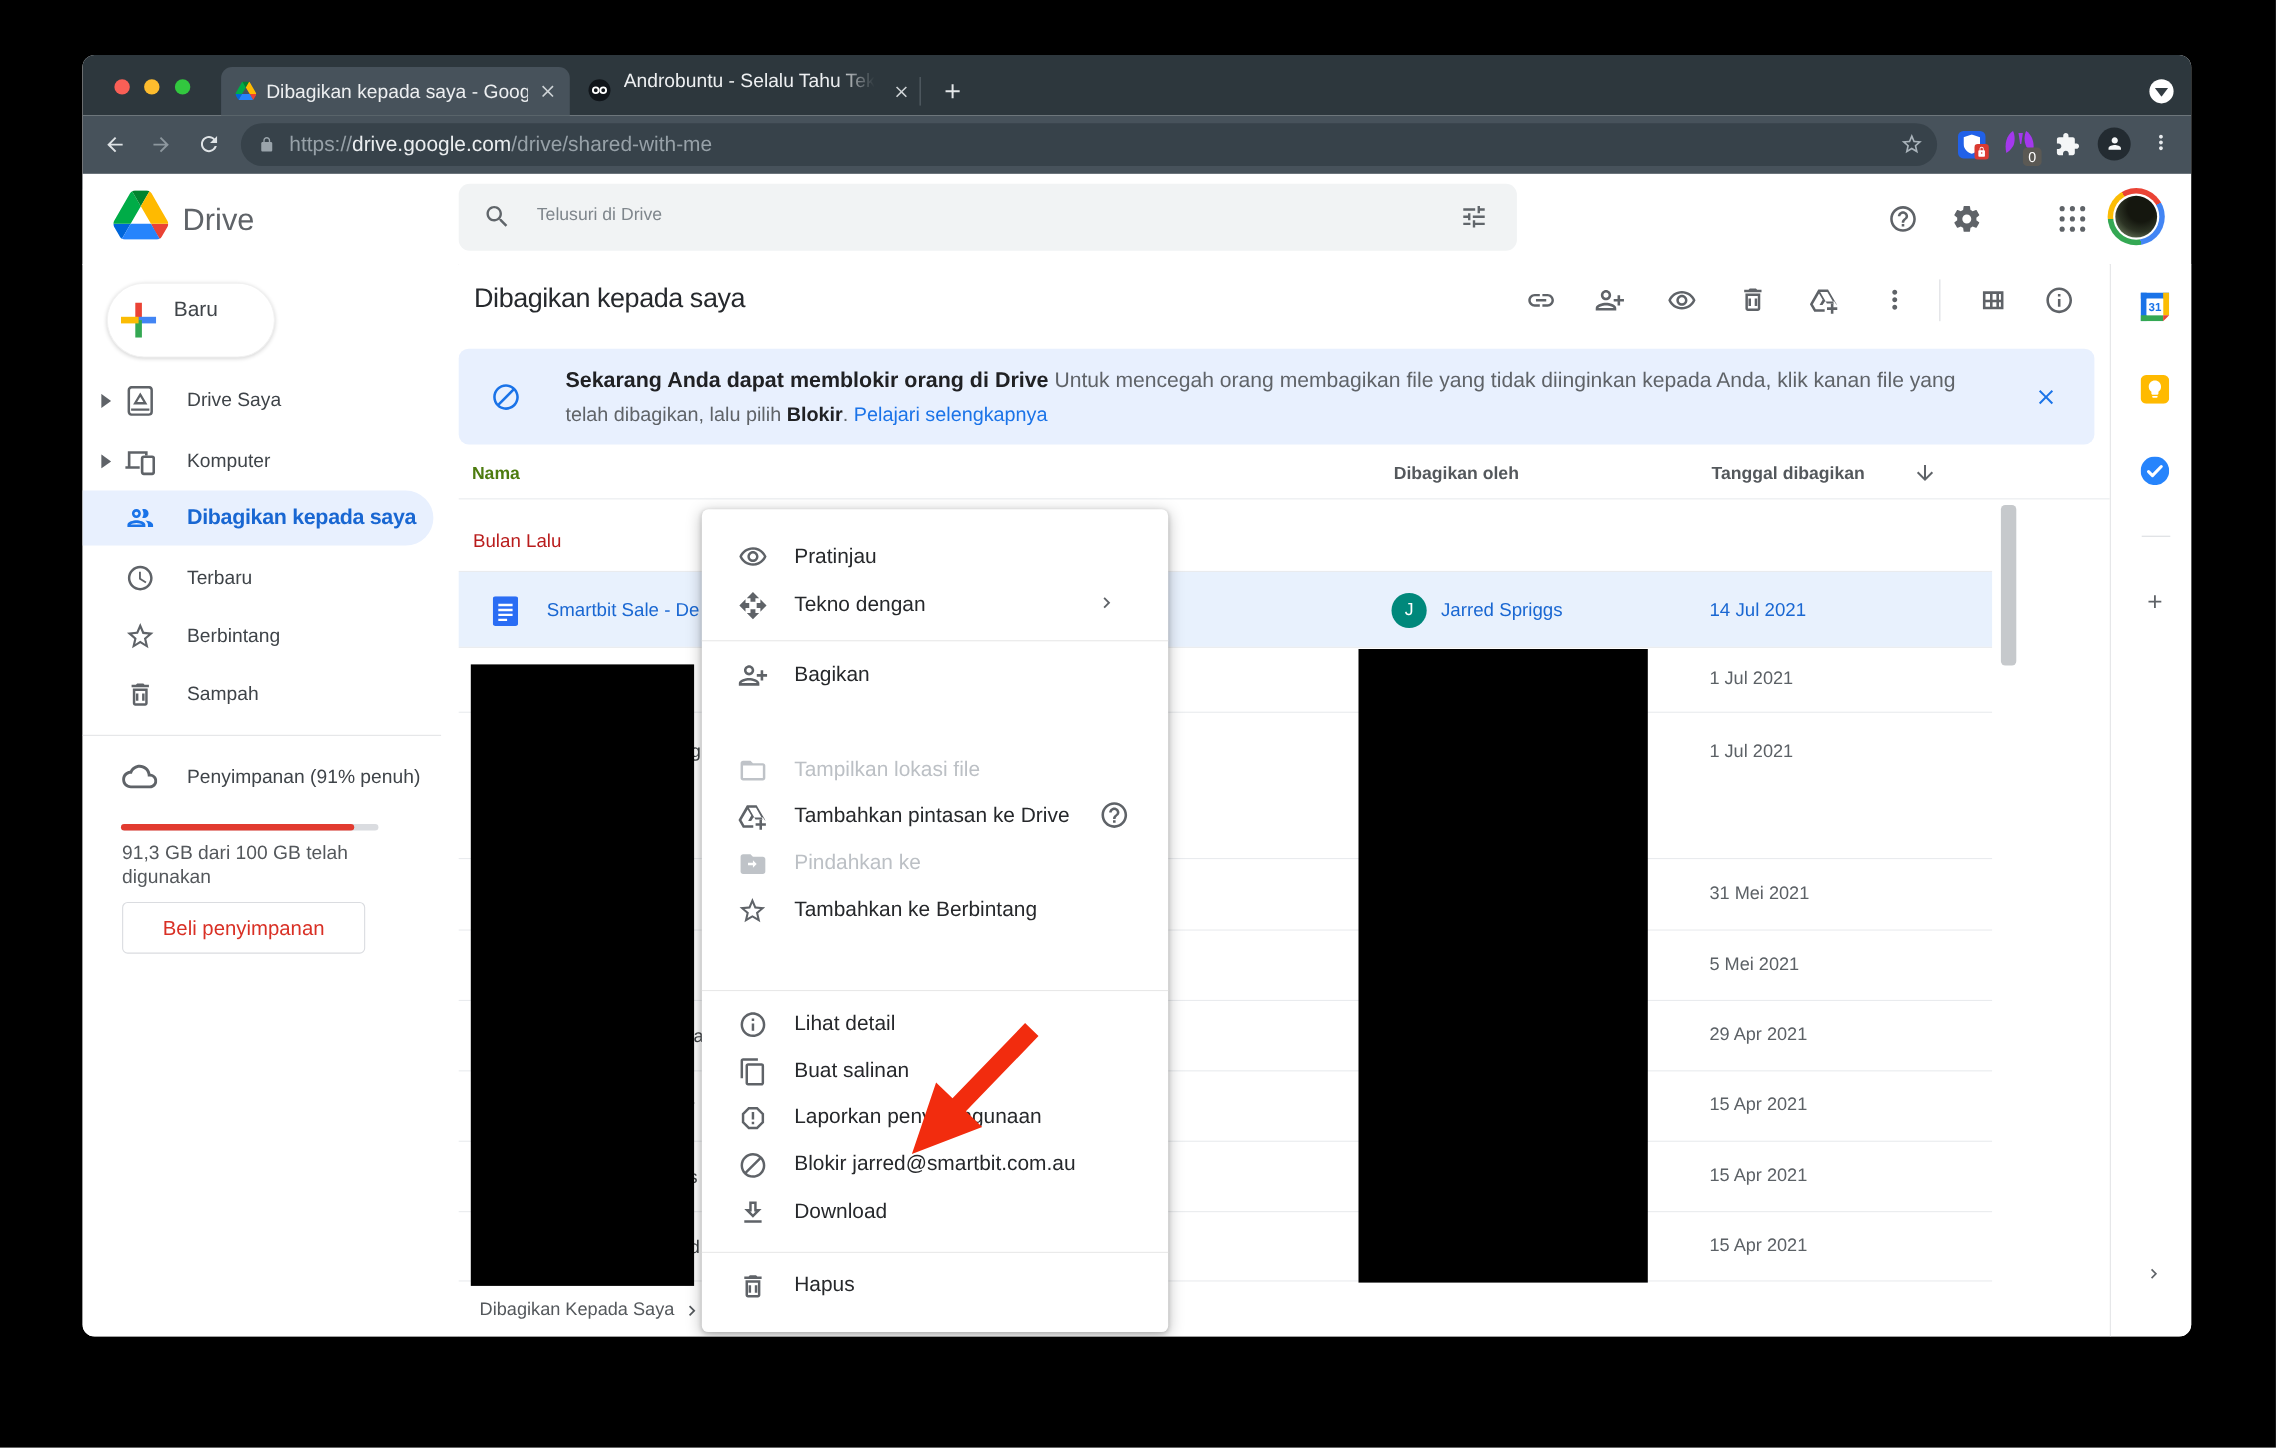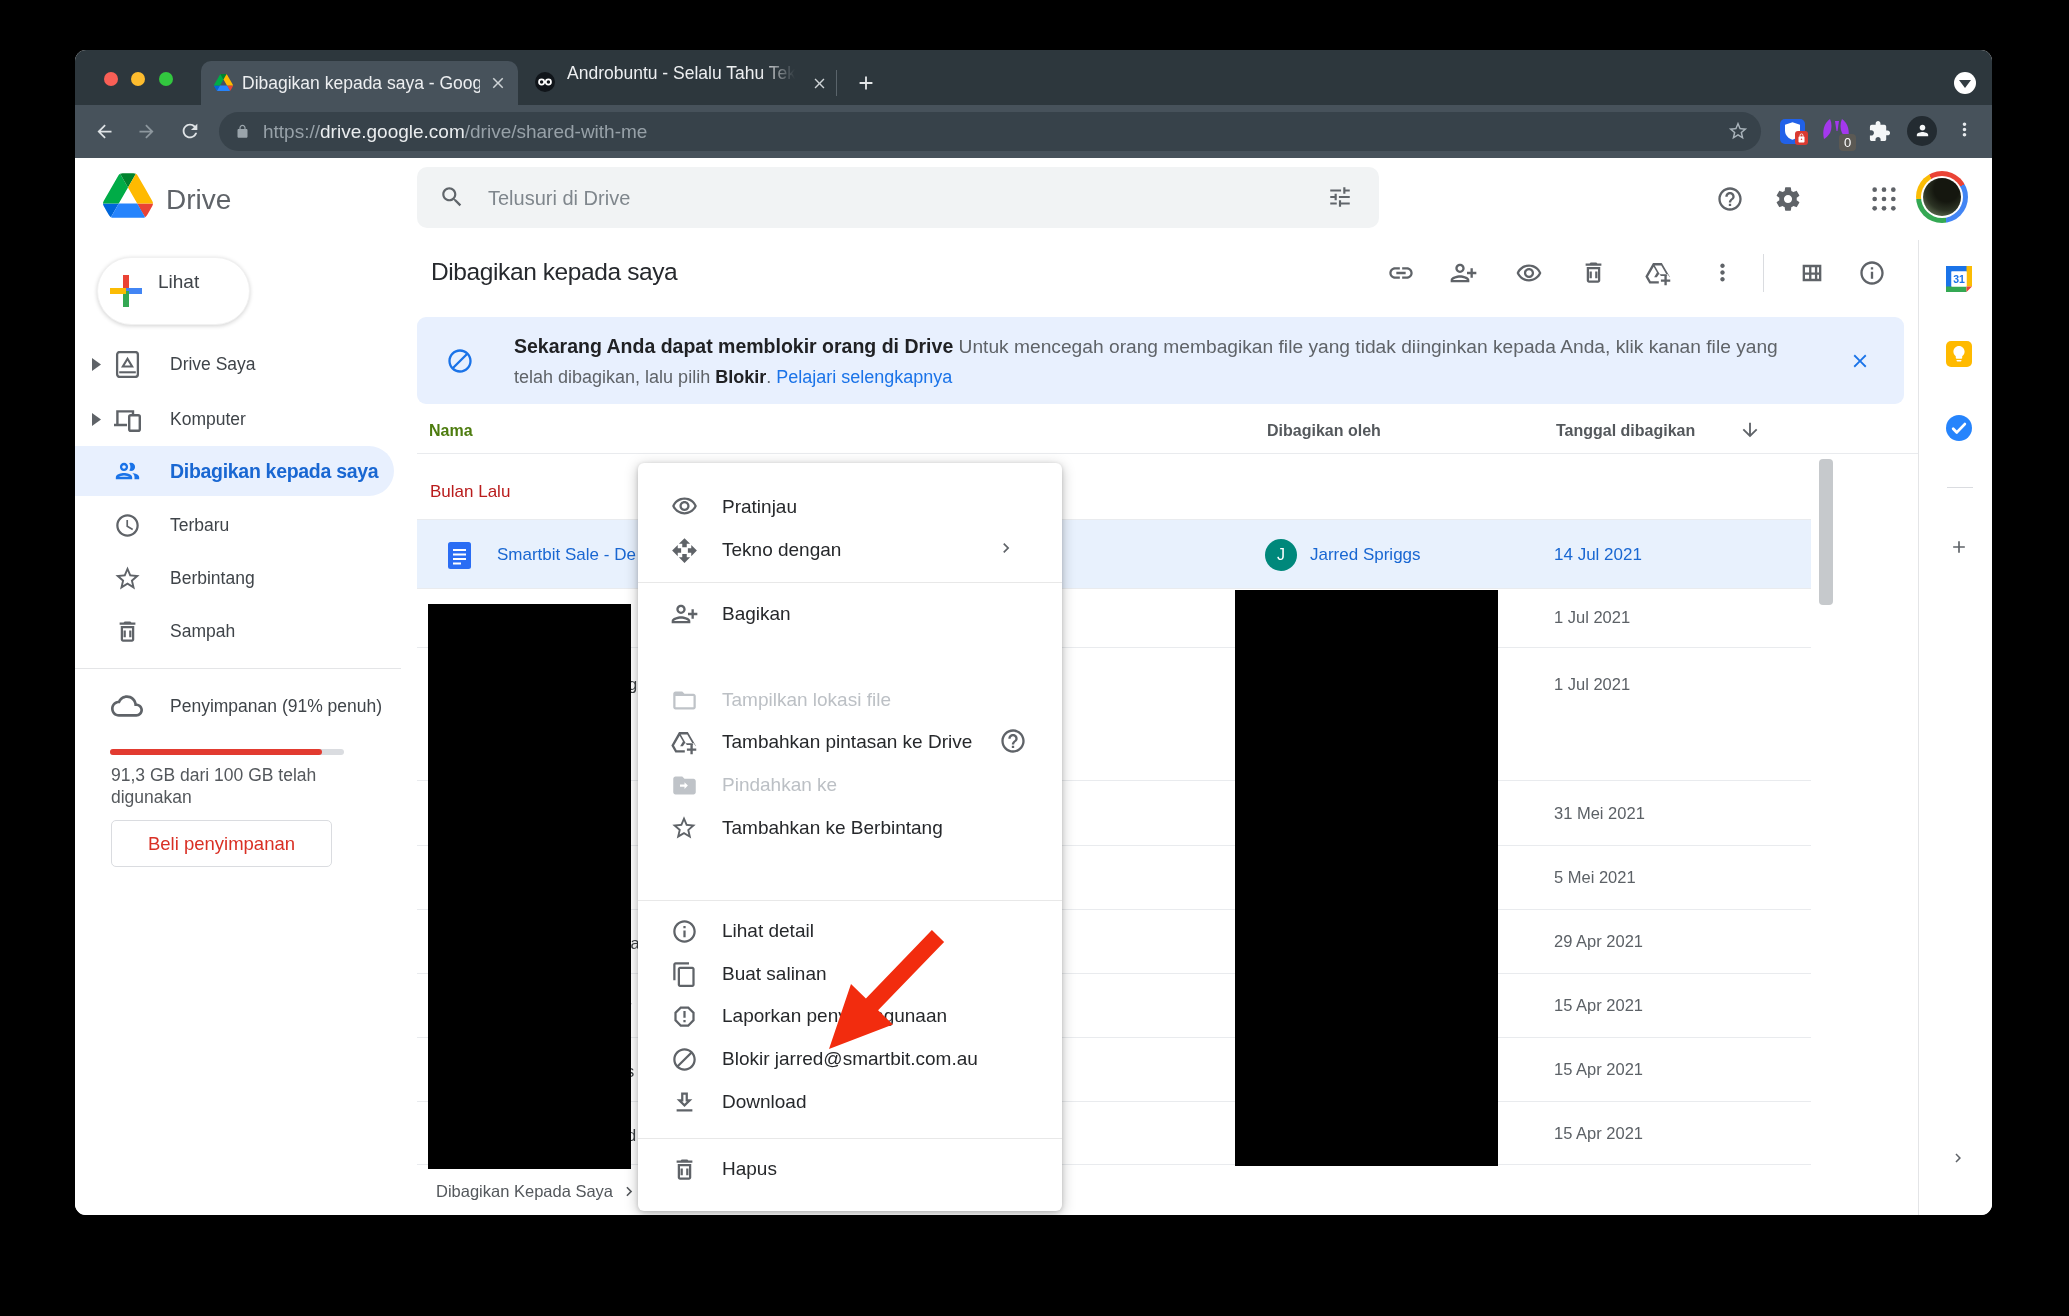--- a/index.html
+++ b/index.html
@@ -118,21 +118,21 @@
         <path d="m73.55 76.8c1.35-.8 2.5-1.9 3.3-3.3l1.6-2.75 7.65-13.25c.8-1.4 1.2-2.95 1.2-4.5h-27.502l5.852 11.5z" fill="#ea4335"></path>
         <path d="m43.65 25 13.75-23.8c-1.35-.8-2.9-1.2-4.5-1.2h-18.5c-1.6 0-3.15.45-4.5 1.2z" fill="#00832d"></path>
         <path d="m59.8 53h-32.3l-13.75 23.8c1.35.8 2.9 1.2 4.5 1.2h50.8c1.6 0 3.15-.45 4.5-1.2z" fill="#2684fc"></path>
         <path d="m73.4 26.5-12.7-22c-.8-1.4-1.95-2.5-3.3-3.3l-13.75 23.8 16.15 28h27.45c0-1.55-.4-3.1-1.2-4.5z" fill="#ffba00"></path>
       </svg>
     <div class="a" style="left:91px;top:26px;font-size:28px;color:#5f6368">Drive</div>
     <div class="a" style="left:342px;top:9px;width:962px;height:61px;border-radius:10px;background:#f1f3f4"></div>
     <svg class="ic" style="left:364px;top:26px" width="26" height="26" viewBox="0 0 24 24">
         <path d="M15.5 14h-.79l-.28-.27C15.41 12.59 16 11.11 16 9.5 16 5.91 13.09 3 9.5 3S3 5.91 3 9.5 5.91 16 9.5 16c1.61 0 3.09-.59 4.23-1.57l.27.28v.79l5 4.99L20.49 19l-4.99-5zm-6 0C7.01 14 5 11.99 5 9.5S7.01 5 9.5 5 14 7.01 14 9.5 11.99 14 9.5 14z" fill="#60656a"></path>
       </svg>
-    <div class="a" style="left:413px;top:29px;font-size:20px;color:#7f868c">Telusuri di Drive</div>
+    <div class="a" style="left:413px;top:29px;font-size:16px;color:#7f868c">Telusuri di Drive</div>
     <svg class="ic" style="left:1252px;top:26px" width="26" height="26" viewBox="0 0 24 24">
         <path d="M3 17v2h6v-2H3zM3 5v2h10V5H3zm10 16v-2h8v-2h-8v-2h-2v6h2zM7 9v2H3v2h4v2h2V9H7zm14 4v-2H11v2h10zm-6-4h2V7h4V5h-4V3h-2v6z" fill="#60656a"></path>
       </svg>
     <svg class="ic" style="left:1641px;top:27px" width="28" height="28" viewBox="0 0 24 24">
         <path d="M11 18h2v-2h-2v2zm1-16C6.48 2 2 6.48 2 12s4.48 10 10 10 10-4.48 10-10S17.52 2 12 2zm0 18c-4.41 0-8-3.59-8-8s3.59-8 8-8 8 3.59 8 8-3.59 8-8 8zm0-14c-2.21 0-4 1.79-4 4h2c0-1.1.9-2 2-2s2 .9 2 2c0 2-3 1.75-3 5h2c0-2.25 3-2.5 3-5 0-2.21-1.79-4-4-4z" fill="#5f6368"></path>
       </svg>
     <svg class="ic" style="left:1699px;top:27px" width="28" height="28" viewBox="0 0 24 24">
         <path d="M19.43 12.98c.04-.32.07-.64.07-.98s-.03-.66-.07-.98l2.11-1.65c.19-.15.24-.42.12-.64l-2-3.46c-.12-.22-.39-.3-.61-.22l-2.49 1c-.52-.4-1.08-.73-1.69-.98l-.38-2.65C14.46 2.18 14.25 2 14 2h-4c-.25 0-.46.18-.49.42l-.38 2.65c-.61.25-1.17.59-1.69.98l-2.49-1c-.23-.09-.49 0-.61.22l-2 3.46c-.13.22-.07.49.12.64l2.11 1.65c-.04.32-.07.65-.07.98s.03.66.07.98l-2.11 1.65c-.19.15-.24.42-.12.64l2 3.46c.12.22.39.3.61.22l2.49-1c.52.4 1.08.73 1.69.98l.38 2.65c.03.24.24.42.49.42h4c.25 0 .46-.18.49-.42l.38-2.65c.61-.25 1.17-.59 1.69-.98l2.49 1c.23.09.49 0 .61-.22l2-3.46c.12-.22.07-.49-.12-.64l-2.11-1.65zM12 15.5c-1.93 0-3.5-1.57-3.5-3.5s1.57-3.5 3.5-3.5 3.5 1.57 3.5 3.5-1.57 3.5-3.5 3.5z" fill="#5f6368" fill-rule="evenodd"></path>
       </svg>
     <svg class="ic" style="left:1795px;top:27px" width="28" height="28" viewBox="0 0 24 24">
@@ -154,21 +154,21 @@
   </div>
 
   <div class="a" style="left:0;top:190px;width:342px;height:975px;background:#fff">
     <div class="a" style="left:22px;top:17px;width:151px;height:66px;border-radius:34px;background:#fff;border:1px solid #f1f1f1;box-shadow:0 1px 4px rgba(0,0,0,.18)"></div>
     <svg class="ic" style="left:35px;top:35px" width="32" height="32" viewBox="0 0 32 32">
         <rect x="13" y="0" width="6" height="16" fill="#ea4335"></rect>
         <rect x="16" y="13" width="16" height="6" fill="#4285f4"></rect>
         <rect x="13" y="16" width="6" height="16" fill="#34a853"></rect>
         <rect x="0" y="13" width="16" height="6" fill="#fbbc04"></rect>
       </svg>
-    <div class="srow" style="left:83px;top:31px;font-size:19px">Lihat</div>
+    <div class="srow" style="left:83px;top:31px;font-size:19px">Baru</div>
 
     <svg class="ic" style="left:17px;top:118px" width="9" height="13" viewBox="0 0 9 13">
         <path d="M0 0 9 6.5 0 13z" fill="#5f6368"></path>
       </svg>
     <svg class="ic" style="left:40px;top:111px" width="25" height="27" viewBox="0 0 24 26">
         <rect x="2" y="1" width="20" height="24" rx="2.5" fill="none" stroke="#5f6368" stroke-width="2.2"></rect>
         <path d="M4 20.5h16" stroke="#5f6368" stroke-width="2"></path>
         <path d="M12 7.5 16.5 15h-9z" fill="none" stroke="#5f6368" stroke-width="2"></path>
       </svg>
     <div class="srow" style="left:95px;top:124px;transform:translateY(-50%)">Drive Saya</div>

